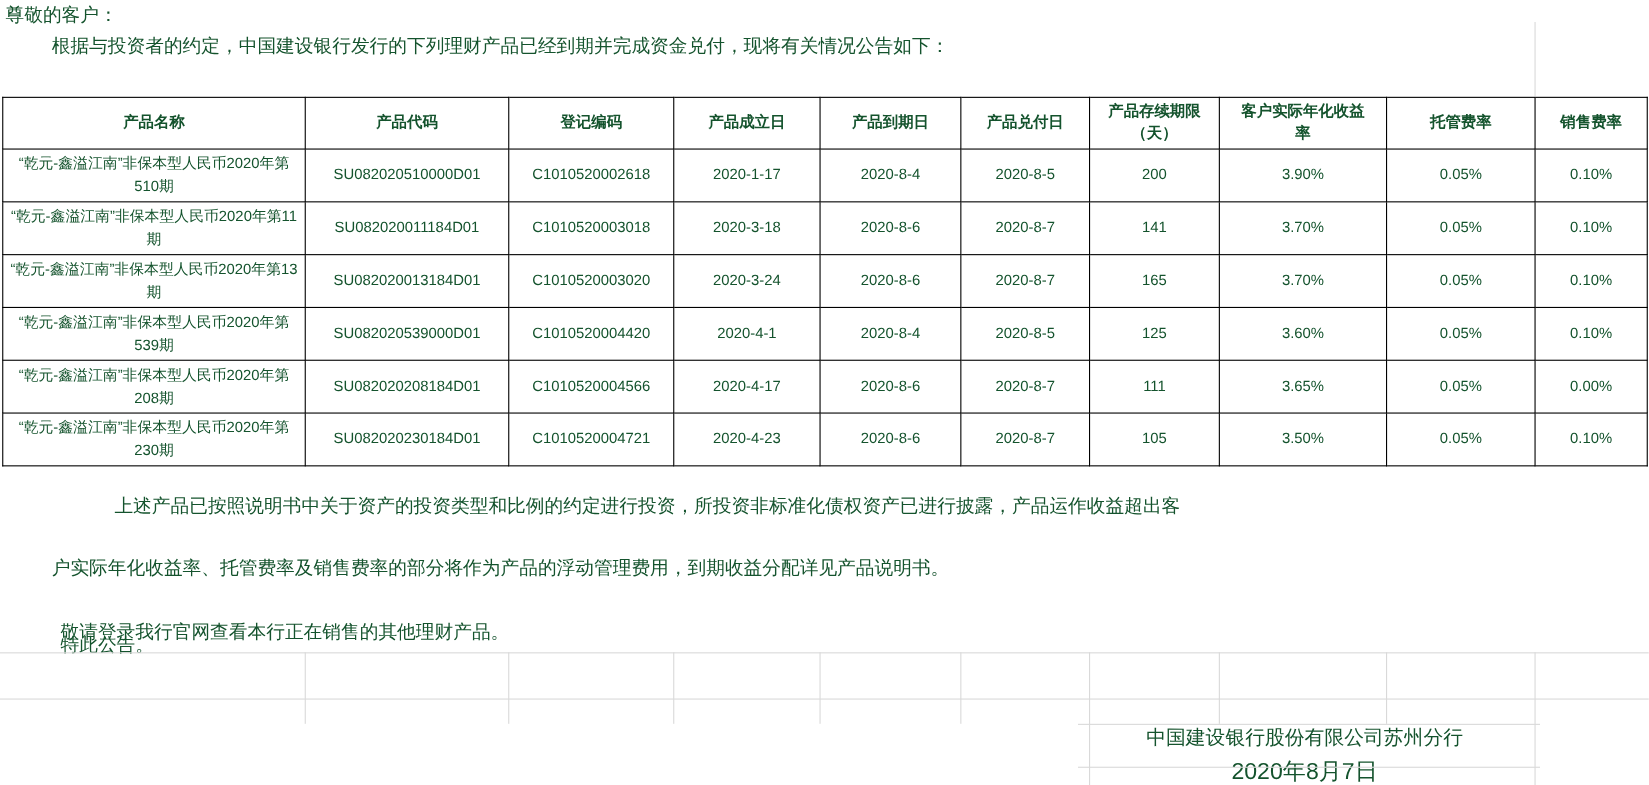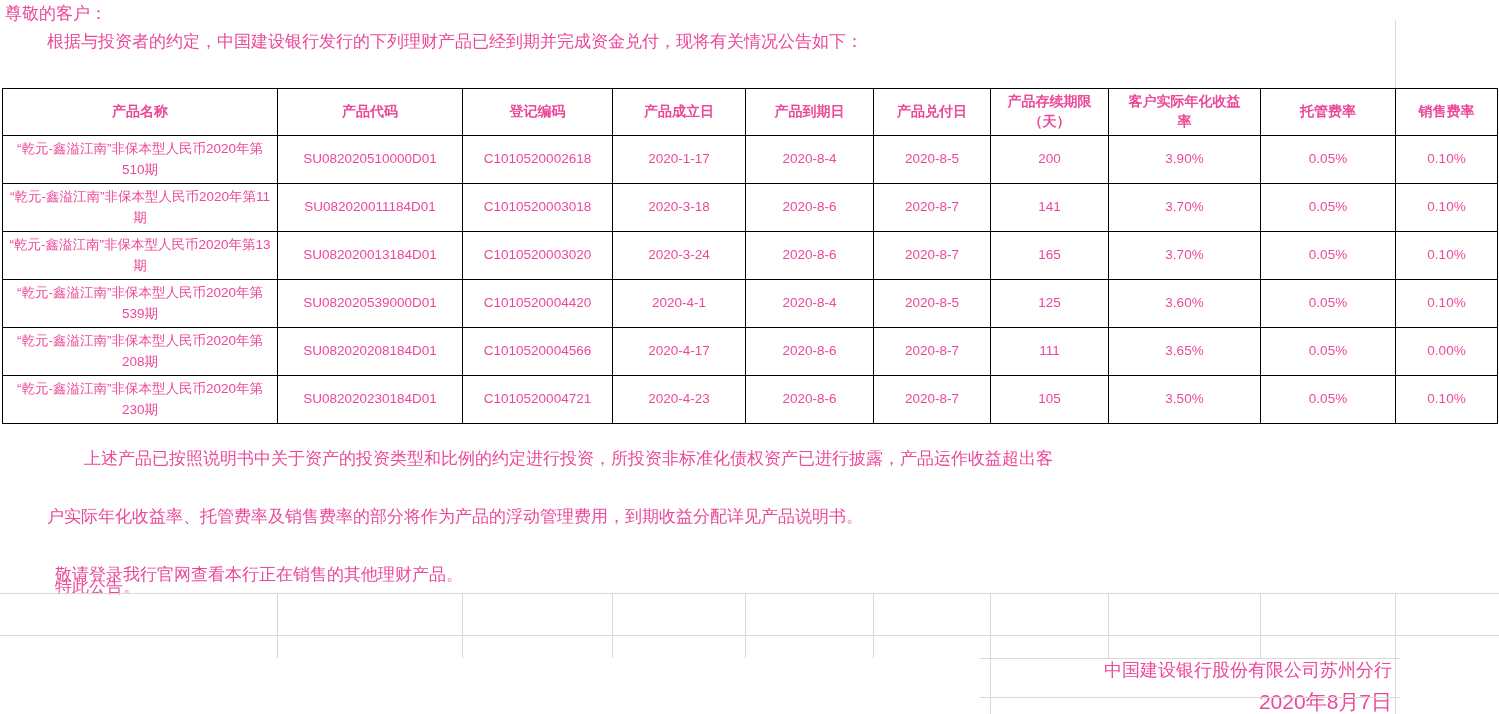--- a/index.html
+++ b/index.html
@@ -1,36 +1,36 @@
 <!DOCTYPE html>
 <html><head>
 <meta charset="utf-8">
 <style>
   html,body { margin:0; padding:0; background:#fff; }
   .page {
     position:relative; width:1499px; height:714px; overflow:hidden;
-    background:#ffffff; color:#ec4899;
+    background:#ffffff; color:#14532d;
     font-family:"Liberation Sans","DejaVu Sans",sans-serif;
   }
   .txt { position:absolute; white-space:nowrap; font-size:17px; line-height:1.2; }
   table.products {
     position:absolute; left:2px; top:88px; width:1495px;
     border-collapse:collapse; table-layout:fixed;
   }
   table.products th, table.products td {
     border:1px solid #000; text-align:center; vertical-align:middle;
     overflow:hidden; word-break:break-word;
   }
   table.products th { font-weight:bold; font-size:14px; padding:2px 14px; line-height:1.4; }
   table.products td { font-size:13.5px; padding:2px 6px; line-height:1.55; }
   thead tr { height:47px;font-family:Liberation Serif, serif; }
   tbody tr { height:48px; }
   .signature {
     position:absolute; left:980px; top:659px; width:412px;
-    text-align:right; font-size:18px; line-height:1.25;
+    text-align:center; font-size:18px; line-height:1.25;
   }
   .signature .date-line { font-size:21px; margin-top:7px; }
   .gl { position:absolute; background:#d9d9d9; }
 </style>
 </head>
 <body>
 
 <div class="page">
 
   <div class="txt" style="left:5px; top:4px;">尊敬的客户：</div>
@@ -133,21 +133,21 @@
         <td>2020-8-6</td>
         <td>2020-8-7</td>
         <td>105</td>
         <td>3.50%</td>
         <td>0.05%</td>
         <td>0.10%</td>
       </tr>
     </tbody>
   </table>
 
-  <div class="txt" style="left:84px; top:450px;font-family:Liberation Mono, monospace;">上述产品已按照说明书中关于资产的投资类型和比例的约定进行投资，所投资非标准化债权资产已进行披露，产品运作收益超出客</div>
+  <div class="txt" style="left:104px; top:450px;">上述产品已按照说明书中关于资产的投资类型和比例的约定进行投资，所投资非标准化债权资产已进行披露，产品运作收益超出客</div>
   <div class="txt" style="left:3px; top:507px;margin-left:44px;">户实际年化收益率、托管费率及销售费率的部分将作为产品的浮动管理费用，到期收益分配详见产品说明书。</div>
   <div class="txt" style="left:55px; top:565px;">敬请登录我行官网查看本行正在销售的其他理财产品。</div>
   <div class="txt" style="left:55px; top:577px;">特此公告。</div>
 
   <div class="signature">
     <div>中国建设银行股份有限公司苏州分行</div>
     <div class="date-line">2020年8月7日</div>
   </div>
 
   <div class="gl" style="left:1395px; top:20px;  width:1px; height:68px;"></div>

